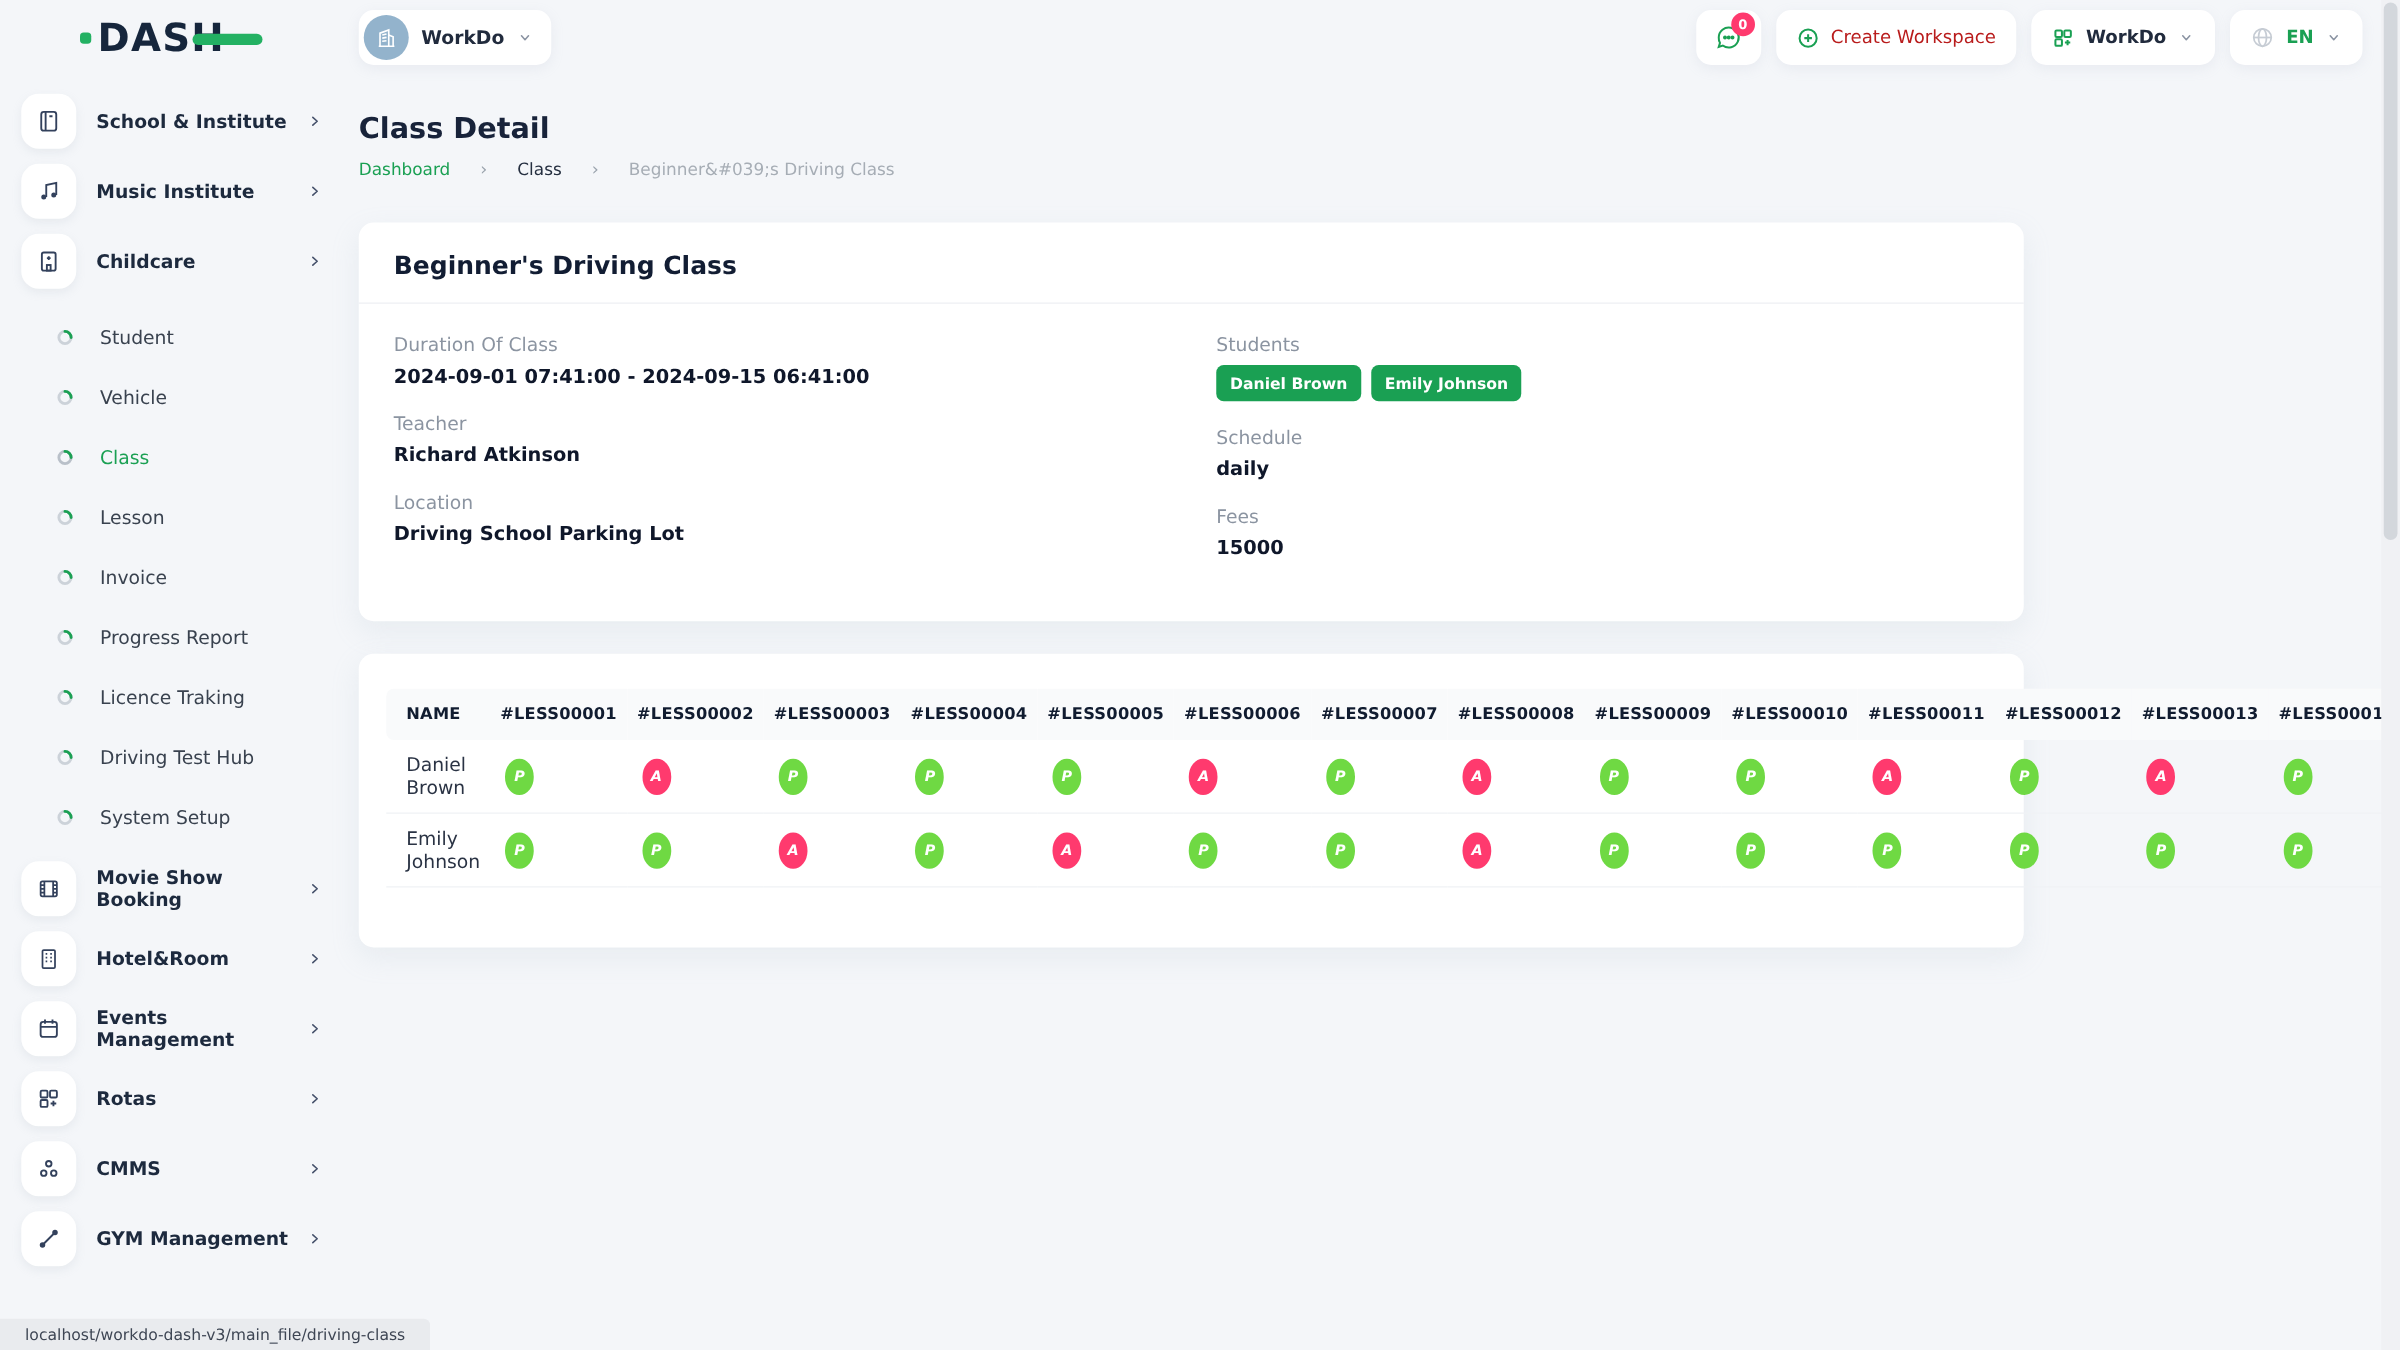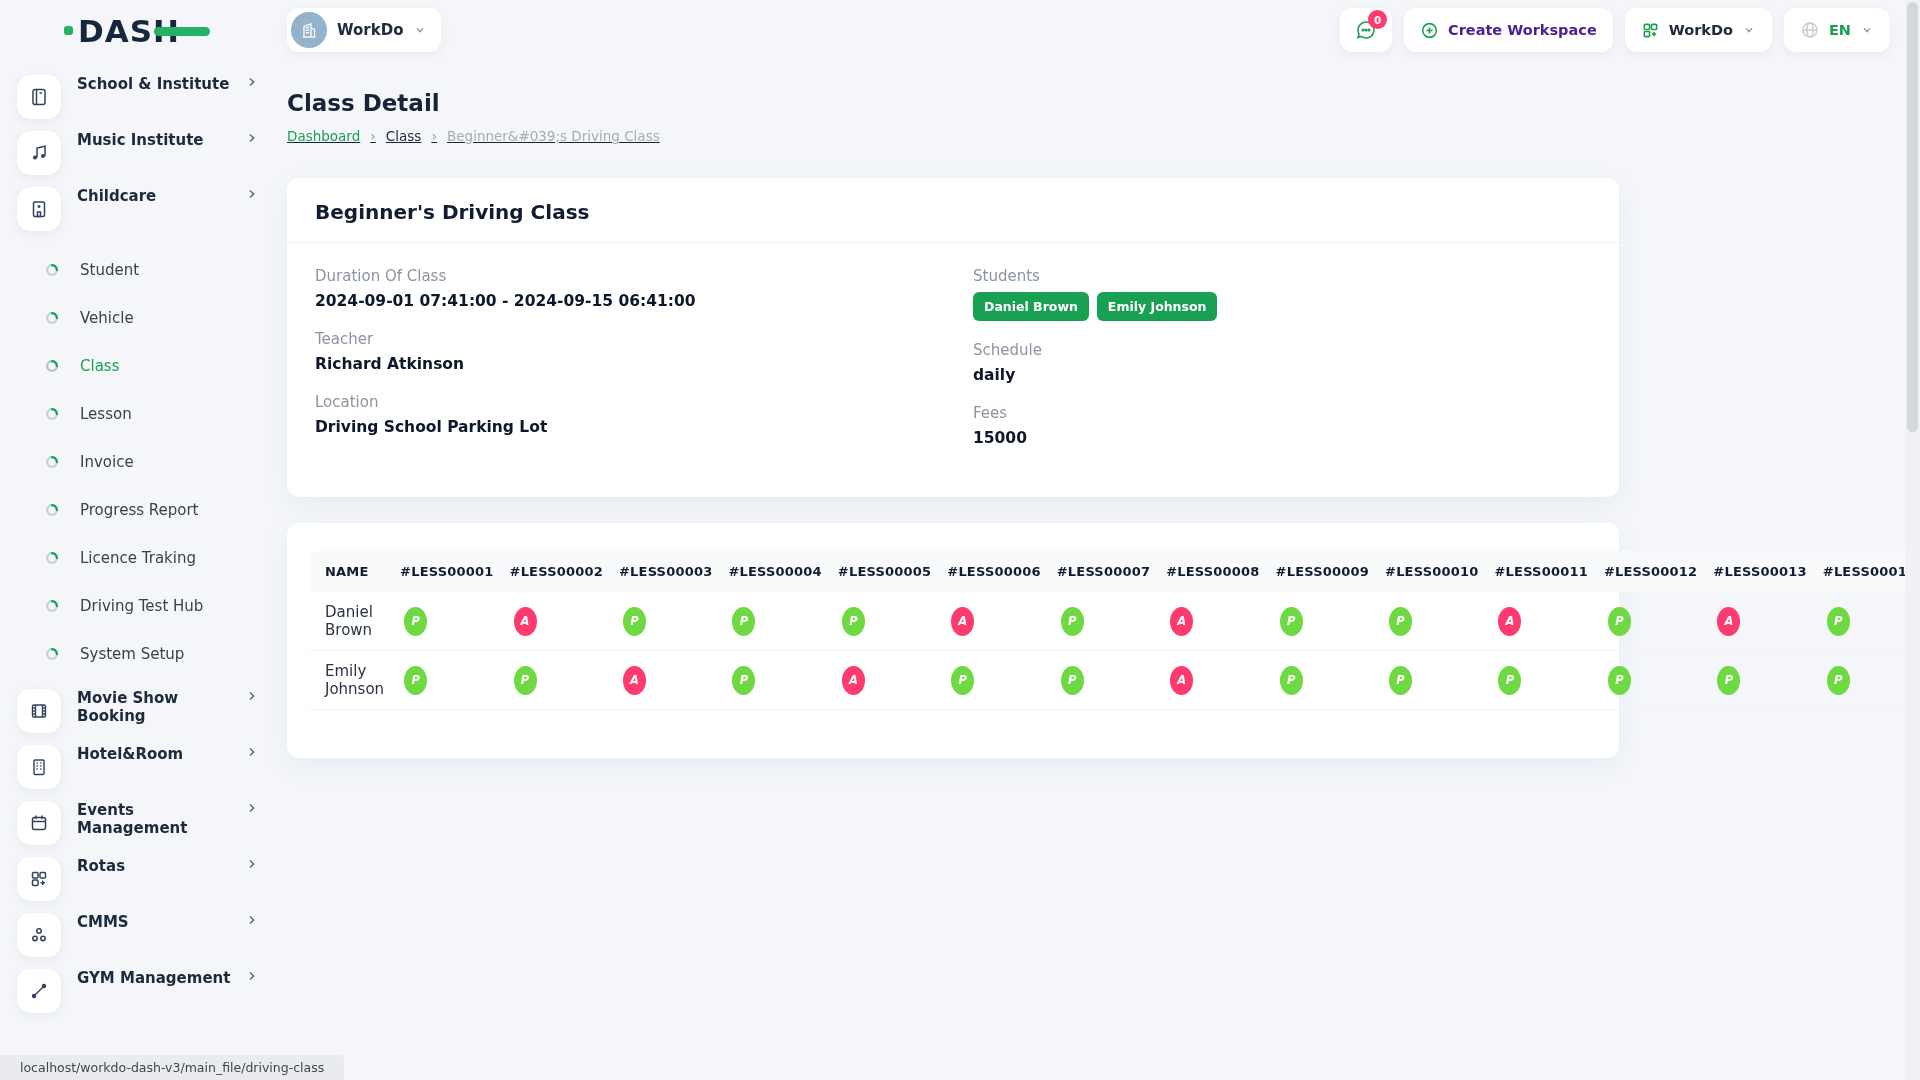--- a/index.html
+++ b/index.html
@@ -25,42 +25,42 @@
   .ws-avatar { width: 36px; height: 36px; border-radius: 50%; background: #93b3cc; display: flex; align-items: center; justify-content: center; }
   .ws-label { font-size: 15px; font-weight: 600; color: #212b3d; }
 
   .topbar-right { position: absolute; right: 30px; top: 8px; display: flex; gap: 12px; align-items: center; }
   .icon-btn { position: relative; width: 52px; height: 44px; background: #fff; border-radius: 12px;
     display: flex; align-items: center; justify-content: center; box-shadow: 0 3px 10px rgba(160,172,188,0.14); cursor: pointer; }
   .notif-badge { position: absolute; top: 2px; right: 5px; min-width: 19px; height: 19px; border-radius: 50%;
     background: #ff3a6e; color: #fff; font-size: 10.5px; font-weight: 700; display: flex; align-items: center; justify-content: center; }
   .pill-btn { height: 44px; background: #fff; border-radius: 12px; display: flex; align-items: center; gap: 9px;
     padding: 0 16px; font-size: 14.5px; box-shadow: 0 3px 10px rgba(160,172,188,0.14); cursor: pointer; }
-  .pill-green { color: #4c1d95; font-weight: 700; text-align: center; }
+  .pill-green { color: #b91c1c; font-weight: 400; text-align: center; }
   .pill-dark { color: #212b3d; font-weight: 600; }
   .lang-txt { color: #1aa053; font-weight: 700; font-size: 14.5px; }
 
   
   .sidebar { position: absolute; left: 0; top: 58px; width: 287px; padding: 14px 18px 0 14px; }
-  .side-item { display: flex; height: 50px; margin-bottom: 6px; border-radius: 14px; cursor: pointer; padding: 3px 10px 3px 3px; }
+  .side-item { display: flex; align-items: center; height: 50px; margin-bottom: 6px; border-radius: 14px; cursor: pointer; padding: 3px 10px 3px 3px; }
   .icon-box { width: 44px; height: 44px; min-width: 44px; background: #fff; border-radius: 14px; display: flex;
     align-items: center; justify-content: center; margin-right: 16px; box-shadow: 0 3px 8px rgba(160,172,188,0.16); }
   .side-label { flex: 1; font-size: 15px; font-weight: 600; color: #1d2a3e; }
   .side-item.active { background: #1aa053; box-shadow: 0 6px 14px rgba(26,160,83,0.35); }
   .side-item.active .side-label { color: #fff; }
   .sub-list { padding: 6px 0 8px 0; }
   .sub-item { display: flex; align-items: center; height: 48px; padding-left: 30px; cursor: pointer; }
   .sub-item .ring { display: flex; margin-right: 20px; }
   .sub-label { font-size: 15px; color: #39424f; }
   .sub-item.active .sub-label { color: #1aa053; }
 
   
   .main { position: absolute; left: 287px; top: 58px; width: 1332px; }
   .page-title { font-size: 23px; font-weight: 700; color: #18233a; margin-top: 32px; }
-  .breadcrumb { display: flex; align-items: center; gap: 10px; margin-top: 12px; font-size: 13.5px; text-decoration: underline; }
+  .breadcrumb { display: flex; align-items: center; gap: 24px; margin-top: 12px; font-size: 13.5px; }
   .bc-home { color: #1aa053; cursor: pointer; }
   .bc-sep { color: #9aa3ad; font-size: 14px; }
   .bc-mid { color: #252f40; }
   .bc-last { color: #a6adb5; }
 
   .card { background: #fff; border-radius: 12px; box-shadow: 0 8px 22px rgba(169,184,200,0.16); }
   .detail-card { margin-top: 34px; padding: 22px 28px 30px 28px; }
   .detail-title { font-size: 20px; font-weight: 700; color: #121d33; }
   .detail-divider { height: 1px; background: #eef0f3; margin: 18px -28px 24px -28px; }
   .detail-grid { display: grid; grid-template-columns: 1fr 1fr; column-gap: 40px; }

